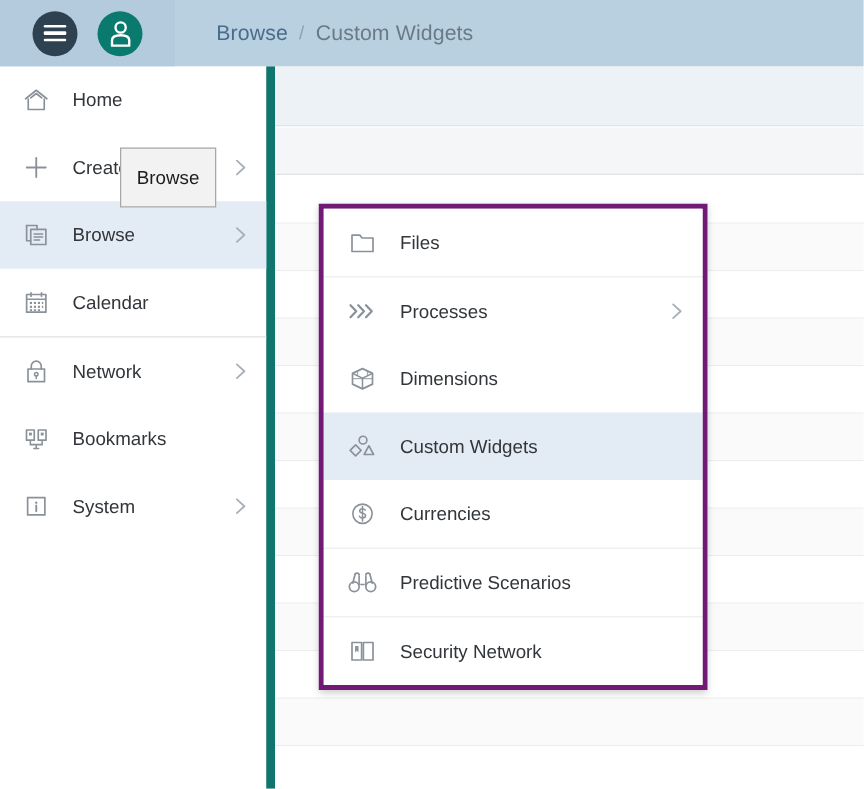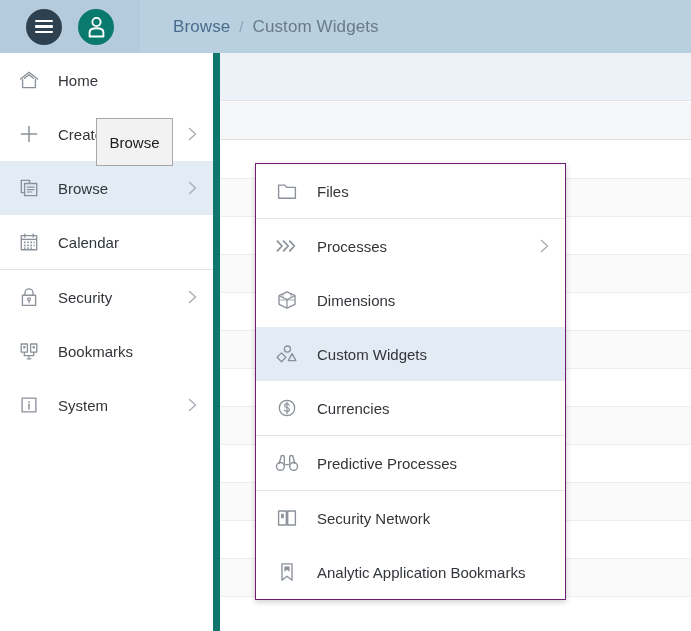--- a/index.html
+++ b/index.html
@@ -174,21 +174,21 @@
     color: #1c1c1c;
     z-index: 60;
   }
 
   
   #dropdown {
     position: absolute;
     left: 255px; top: 163px;
     width: 311px;
     background: #ffffff;
-    border: 1px solid #701a75;
+    border: 4px solid #701a75;
     box-sizing: border-box;
     box-shadow: 0 2px 6px rgba(0,0,0,.20);
     z-index: 50;
   }
   .menu-item {
     position: relative;
     height: 54px;
     display: flex;
     align-items: center;
     padding-left: 14px;
@@ -337,21 +337,21 @@
     <div class="nav-sep"></div>
     <div class="nav-item">
       <span class="nav-icon">
         <svg width="22" height="22" viewBox="0 0 22 22">
           <rect x="4.4" y="9.2" width="13.2" height="10.1" fill="none" stroke="currentColor" stroke-width="1.35" stroke-linejoin="round" stroke-linecap="round"></rect>
           <path d="M7 9.2V6.9a4 4 0 0 1 8 0v2.3" fill="none" stroke="currentColor" stroke-width="1.35" stroke-linejoin="round" stroke-linecap="round"></path>
           <circle cx="11" cy="13.3" r="1.4" fill="none" stroke="currentColor" stroke-width="1.2"></circle>
           <path d="M11 14.5v2.3" fill="none" stroke="currentColor" stroke-width="1.2" stroke-linecap="round"></path>
         </svg>
       </span>
-      <span class="nav-label">Security</span>
+      <span class="nav-label">Network</span>
       <span class="nav-chevron">
         <svg width="13" height="15" viewBox="0 0 13 15">
           <path d="M3.5 2 9.5 7.5 3.5 13" fill="none" stroke="currentColor" stroke-width="1.5" stroke-linecap="round" stroke-linejoin="round"></path>
         </svg>
       </span>
     </div>
     <div class="nav-item">
       <span class="nav-icon">
         <svg width="22" height="22" viewBox="0 0 22 22">
           <rect x="3.2" y="4" width="6.2" height="8.1" fill="none" stroke="currentColor" stroke-width="1.35" stroke-linejoin="round" stroke-linecap="round"></rect>
@@ -442,35 +442,26 @@
     <div class="menu-item">
       <span class="menu-icon">
         <svg width="24" height="20" viewBox="0 0 24 20">
           <path d="M9.3 4.1c0-.9-.7-1.6-1.7-1.6s-1.7.7-1.7 1.6L4.1 11" fill="none" stroke="currentColor" stroke-width="1.4" stroke-linejoin="round"></path>
           <path d="M14.7 4.1c0-.9.7-1.6 1.7-1.6s1.7.7 1.7 1.6L19.9 11" fill="none" stroke="currentColor" stroke-width="1.4" stroke-linejoin="round"></path>
           <circle cx="5.4" cy="13.4" r="3.9" fill="none" stroke="currentColor" stroke-width="1.4"></circle>
           <circle cx="18.6" cy="13.4" r="3.9" fill="none" stroke="currentColor" stroke-width="1.4"></circle>
           <path d="M9.3 4.1v8M14.7 4.1v8M10.2 11.6h3.6" fill="none" stroke="currentColor" stroke-width="1.3"></path>
         </svg>
       </span>
-      <span class="menu-label">Predictive Processes</span>
+      <span class="menu-label">Predictive Scenarios</span>
     </div>
     <div class="menu-sep"></div>
     <div class="menu-item">
       <span class="menu-icon">
         <svg width="22" height="20" viewBox="0 0 22 20">
           <rect x="2.6" y="3" width="7.7" height="14" fill="none" stroke="currentColor" stroke-width="1.35" stroke-linejoin="round" stroke-linecap="round"></rect>
           <rect x="11.7" y="3" width="7.7" height="14" fill="none" stroke="currentColor" stroke-width="1.35" stroke-linejoin="round" stroke-linecap="round"></rect>
           <path d="M5.1 5.8h2.7v5.1L6.45 9.6 5.1 10.9z" fill="currentColor"></path>
         </svg>
       </span>
       <span class="menu-label">Security Network</span>
     </div>
-    <div class="menu-item">
-      <span class="menu-icon">
-        <svg width="20" height="22" viewBox="0 0 20 22">
-          <path d="M5 2.9h10v16.3L10 15.3 5 19.2z" fill="none" stroke="currentColor" stroke-width="1.35" stroke-linejoin="round" stroke-linecap="round"></path>
-          <path d="M7.4 5.6h5.2v5.2l-2.6-2-2.6 2z" fill="currentColor"></path>
-        </svg>
-      </span>
-      <span class="menu-label">Analytic Application Bookmarks</span>
-    </div>
   </div>
 
 </body></html>

